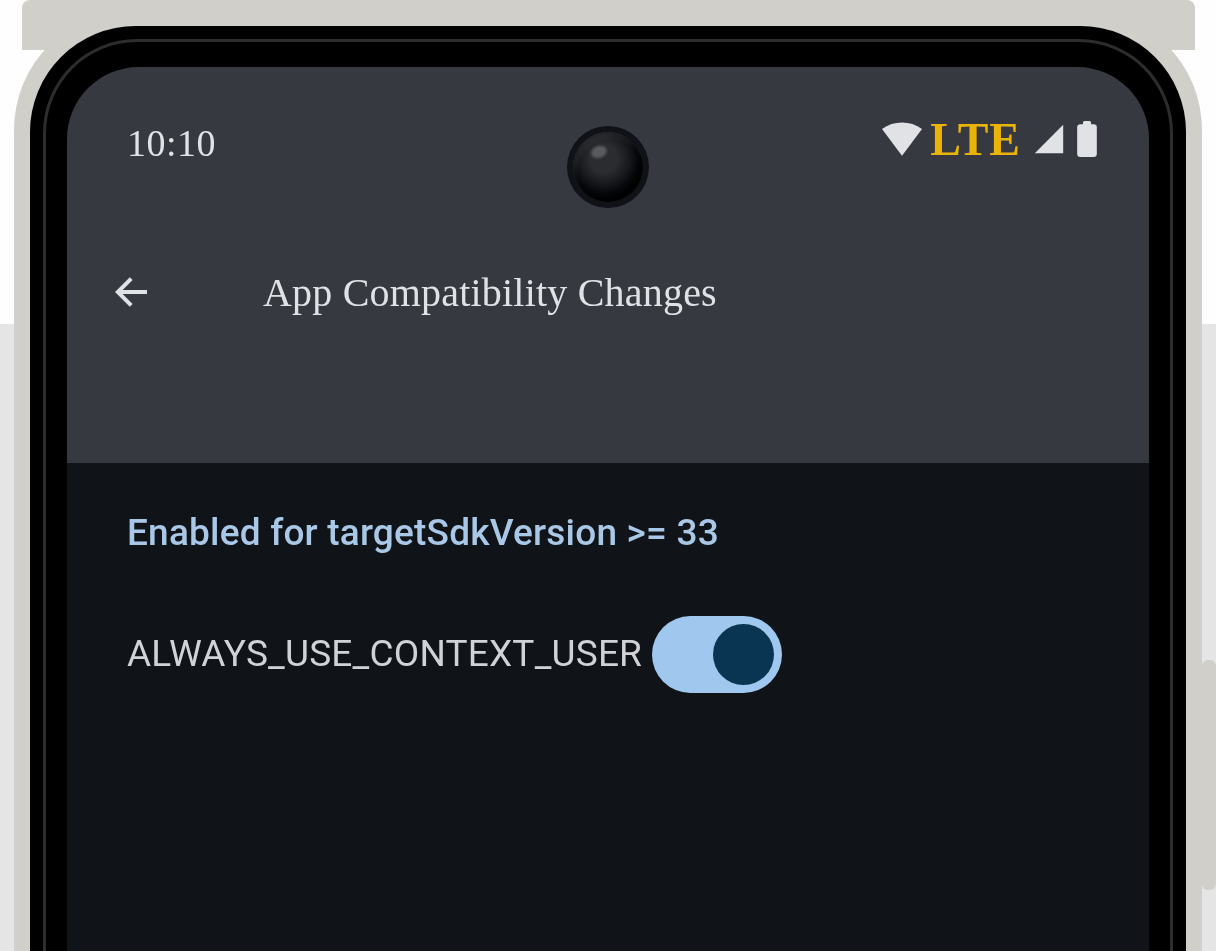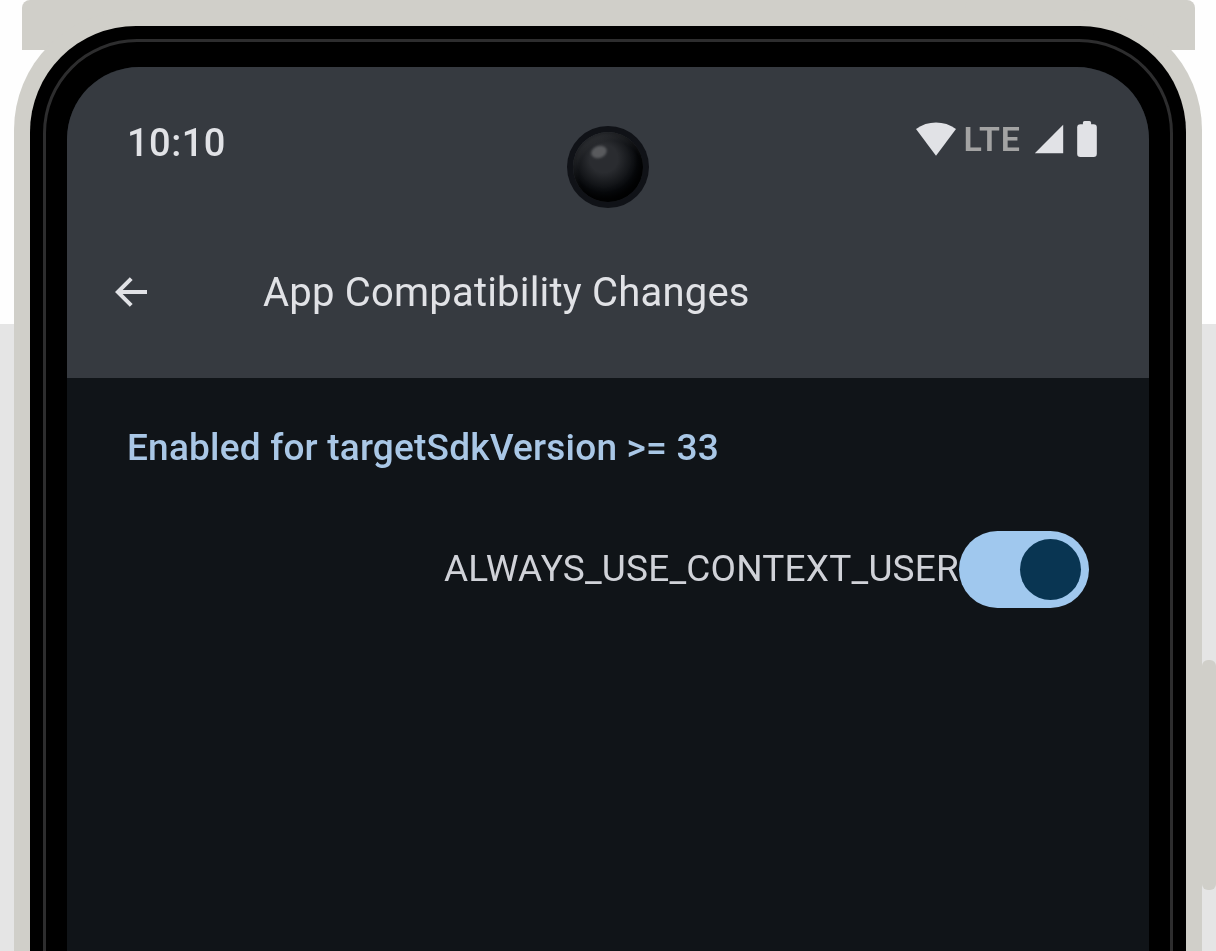--- a/index.html
+++ b/index.html
@@ -109,23 +109,24 @@
     width: 1082px;
     height: 884px; 
     border-radius: 72px 72px 0 0;
     overflow: hidden;
     background: #101418;
   }
 
   
   .header {
     background: #363a40;
-    height: 311px;
+    height: 396px;
     position: relative;
     width: 100%;
+    font-family: Liberation Serif, serif;
   }
   .statusbar {
     position: relative;
     height: 110px;
     width: 100%;
   }
   .clock {
     position: absolute;
     left: 60px;
     top: 54px;
@@ -138,24 +139,24 @@
     position: absolute;
     right: 52px;
     top: 52px;
     height: 40px;
     display: flex;
     align-items: center;
     color: #e1e2e6;
   }
   .status-icons > * { margin-left: 8px; }
   .lte {
-    font-size: 34px;
+    font-size: 46px;
     font-weight: 600;
     letter-spacing: 1px;
-    color: #a3a3a3;
+    color: #eab308;
   }
   .wifi { width: 40px; height: 34px; display:block; }
   .cell { width: 40px; height: 34px; display:block; }
   .batt { width: 20px; height: 36px; display:block; }
 
   
   .camera {
     position: absolute;
     left: 50%;
     top: 65px;
@@ -220,24 +221,25 @@
   }
   .section-header {
     color: #a9c7e6;
     font-size: 37px;
     font-weight: 500;
     letter-spacing: .2px;
   }
   .row {
     display: flex;
     align-items: center;
-    justify-content: flex-end;
+    justify-content: flex-start;
     min-height: 160px;
     padding: 20px 0;
     cursor: pointer;
+    gap: 10px;
   }
   .row-label {
     color: #d0d2d8;
     font-size: 37px;
     font-weight: 400;
     letter-spacing: .2px;
     line-height: 1.38;
     max-width: 790px;
     overflow-wrap: break-word;
     word-break: break-word;

